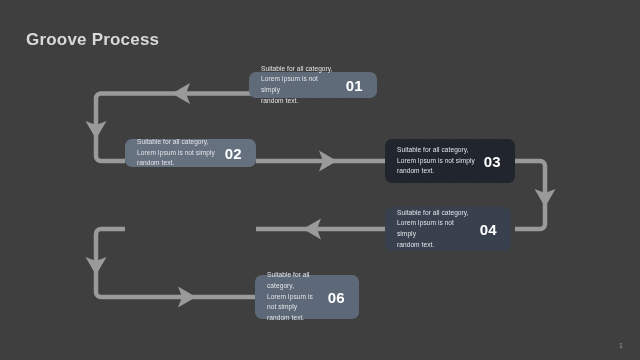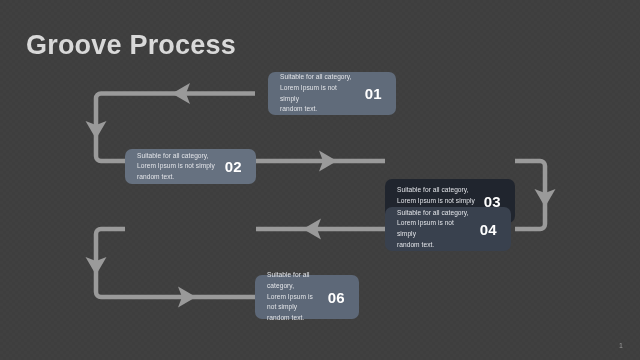--- a/index.html
+++ b/index.html
@@ -18,21 +18,21 @@
       linear-gradient(45deg, rgba(255,255,255,0.012) 25%, transparent 25%, transparent 75%, rgba(255,255,255,0.012) 75%);
     background-size: 6px 6px;
     background-position: 0 0, 3px 3px;
     font-family: "Liberation Sans", sans-serif;
   }
 
   #title {
     position: absolute;
     left: 26px;
     top: 30px;
-    font-size: 27px;
+    font-size: 17px;
     font-weight: bold;
     color: #d9d9d9;
     letter-spacing: 0.2px;
     white-space: nowrap;
   }
 
   #connectors {
     position: absolute;
     left: 0;
     top: 0;
@@ -106,33 +106,33 @@
       <path d="M 545 207 L 534.5 189 L 545 193 L 555.5 189 Z"></path>
 
       <path d="M 303 229 L 321 218.5 L 317 229 L 321 239.5 Z"></path>
 
       <path d="M 96 275 L 85.5 257 L 96 261 L 106.5 257 Z"></path>
 
       <path d="M 196 297 L 178 286.5 L 182 297 L 178 307.5 Z"></path>
     </g>
   </svg>
 
-  <div class="node" style="left: 268px; top: 72px; width: 128px; height: 43px; background: rgb(96, 107, 122);">
+  <div class="node" style="left: 249px; top: 72px; width: 128px; height: 26px; background: rgb(96, 107, 122);">
     <div class="node-text">Suitable for all category,
 Lorem Ipsum is not simply
 random text.</div>
     <div class="node-num">01</div>
   </div>
-  <div class="node" style="left: 125px; top: 149px; width: 131px; height: 35px; background: rgb(102, 113, 128); justify-content: flex-end;">
+  <div class="node" style="left: 125px; top: 139px; width: 131px; height: 28px; background: rgb(102, 113, 128); justify-content: flex-end;">
     <div class="node-text">Suitable for all category,
 Lorem Ipsum is not simply
 random text.</div>
     <div class="node-num">02</div>
   </div>
-  <div class="node" style="left: 385px; top: 139px; width: 130px; height: 44px; background: rgb(32, 37, 46); margin-top: 40px;">
+  <div class="node" style="left: 385px; top: 139px; width: 130px; height: 44px; background: rgb(32, 37, 46);">
     <div class="node-text">Suitable for all category,
 Lorem Ipsum is not simply
 random text.</div>
     <div class="node-num">03</div>
   </div>
   <div class="node" style="left: 385px; top: 207px; width: 126px; height: 44px; background: rgb(57, 65, 78);">
     <div class="node-text">Suitable for all category,
 Lorem Ipsum is not simply
 random text.</div>
     <div class="node-num">04</div>

